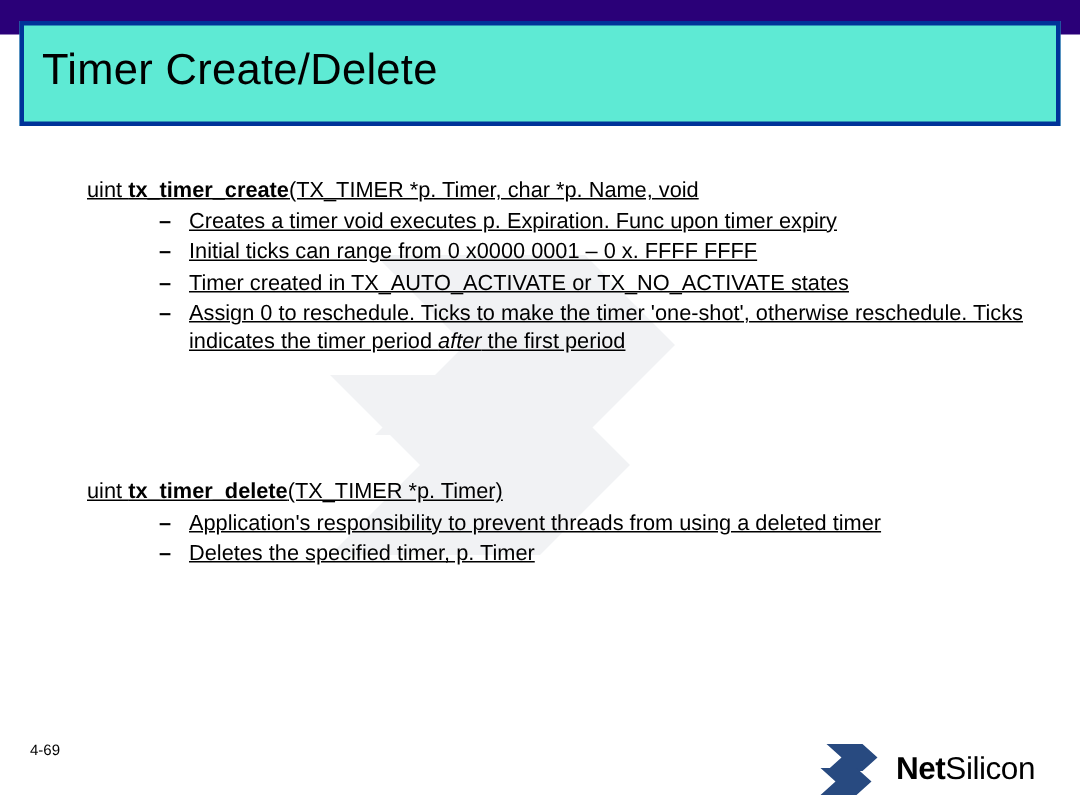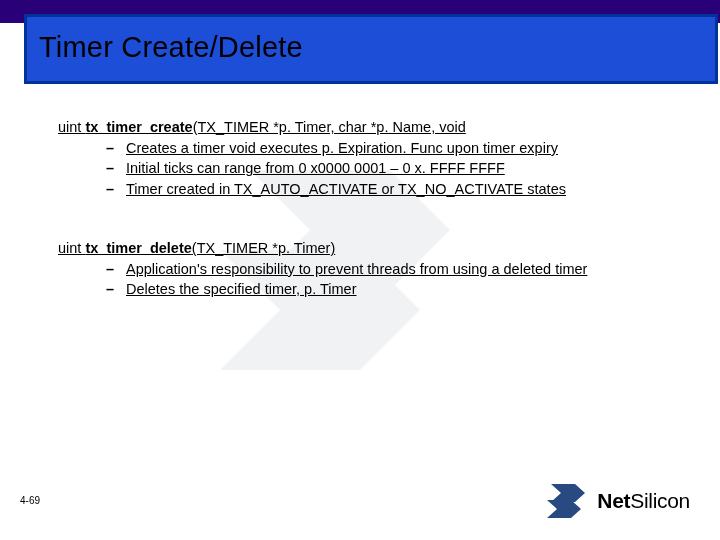--- a/index.html
+++ b/index.html
@@ -12,23 +12,23 @@
     overflow: hidden;
   }
   .top-bar {
     position: absolute;
     top: 0; left: 0;
     width: 720px; height: 23px;
     background: #2a0078;
   }
   .title-box {
     position: absolute;
-    top: 14px; left: 24px;
+    top: 14px; left: 13px;
     width: 694px; height: 70px;
-    background: #1d4ed8;
+    background: #5eead4;
     border: 3px solid #003399;
     padding: 14px 12px 0 12px;
   }
   .title-box h1 {
     font-size: 29px;
     font-weight: 400;
     color: #000;
     letter-spacing: 0.2px;
   }
   .content {
@@ -51,31 +51,31 @@
     position: relative;
     padding-left: 68px;
     margin-bottom: 2px;
   }
   ul.bullets li::before {
     content: "–";
     position: absolute;
     left: 48px;
     font-weight: 700;
   }
-  .block2 { margin-top: 41px; }
+  .block2 { margin-top: 82px; }
   .italic { font-style: italic; }
   .footer-num {
     position: absolute;
     left: 20px; bottom: 34px;
     font-size: 10px;
     color: #000;
   }
   .logo {
     position: absolute;
-    right: 30px; bottom: 20px;
+    right: 30px; bottom: 8px;
     display: flex;
     align-items: center;
     gap: 6px;
   }
   .logo-mark svg { display: block; }
   .logo-text {
     font-size: 21px;
     font-weight: 700;
     color: #000;
     letter-spacing: -0.3px;
@@ -106,20 +106,21 @@
 </svg>
 
 <div class="content">
   <div class="func-sig">
     <span>uint </span><b>tx_timer_create</b><span>(TX_TIMER *p. Timer, char *p. Name, void</span>
   </div>
   <ul class="bullets">
     <li><span>Creates a timer void executes p. Expiration. Func upon timer expiry</span></li>
     <li><span>Initial ticks can range from 0 x0000 0001 – 0 x. FFFF FFFF</span></li>
     <li><span>Timer created in TX_AUTO_ACTIVATE or TX_NO_ACTIVATE states</span></li>
+    <li><span>Assign 0 to reschedule. Ticks to make the timer 'one-shot', otherwise reschedule. Ticks indicates the timer period </span><span class="italic">after</span><span> the first period</span></li>
   </ul>
 
   <div class="block2">
     <div class="func-sig">
       <span>uint </span><b>tx_timer_delete</b><span>(TX_TIMER *p. Timer)</span>
     </div>
     <ul class="bullets">
       <li><span>Application's responsibility to prevent threads from using a deleted timer</span></li>
       <li><span>Deletes the specified timer, p. Timer</span></li>
     </ul>

